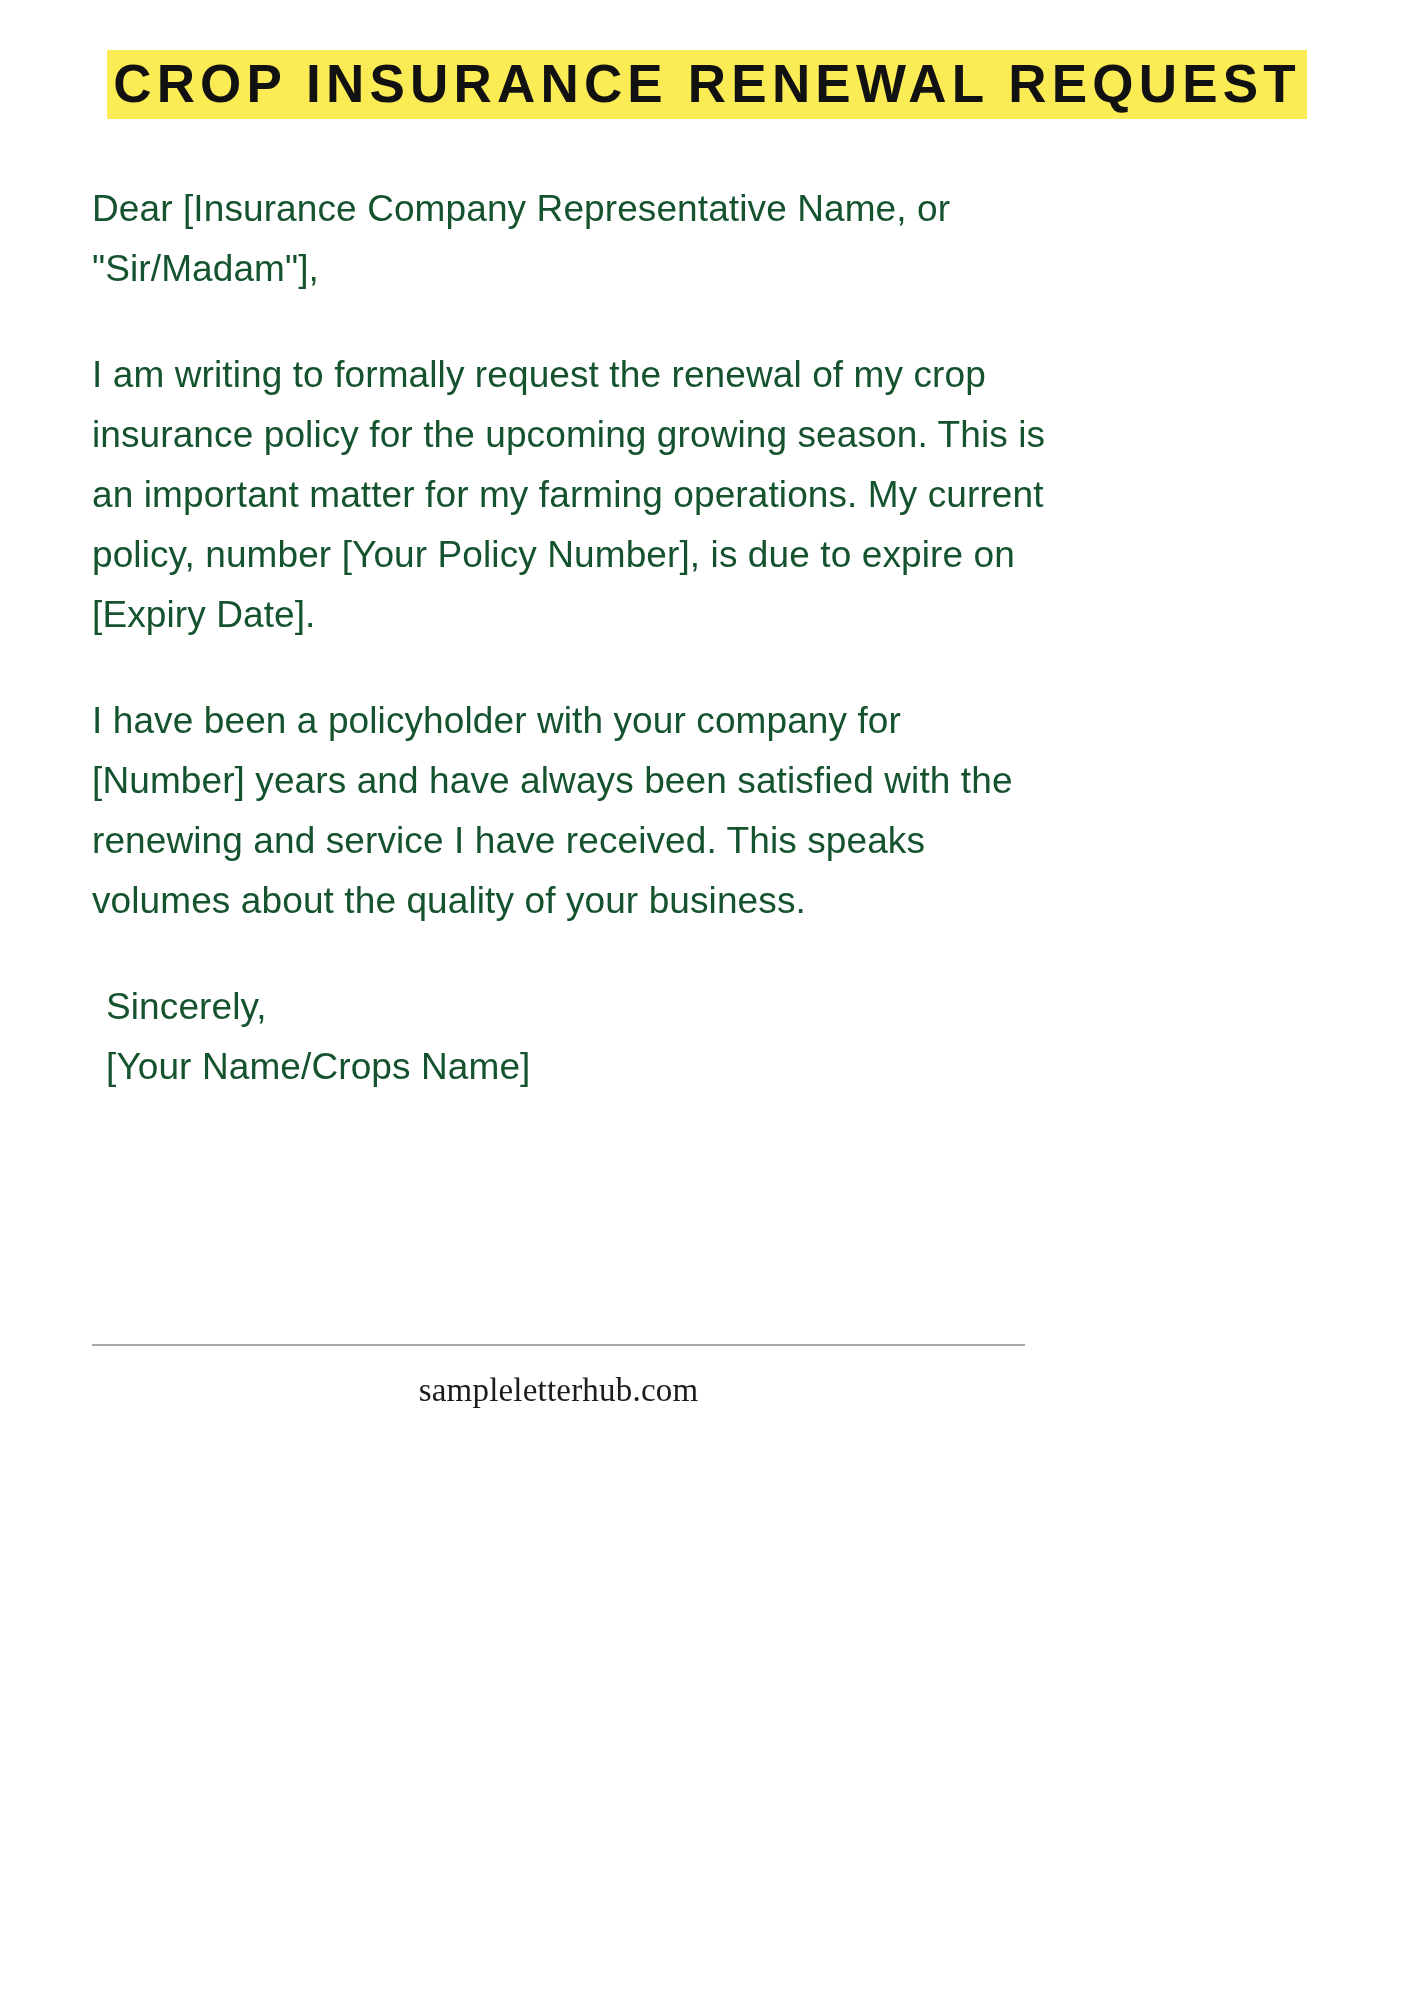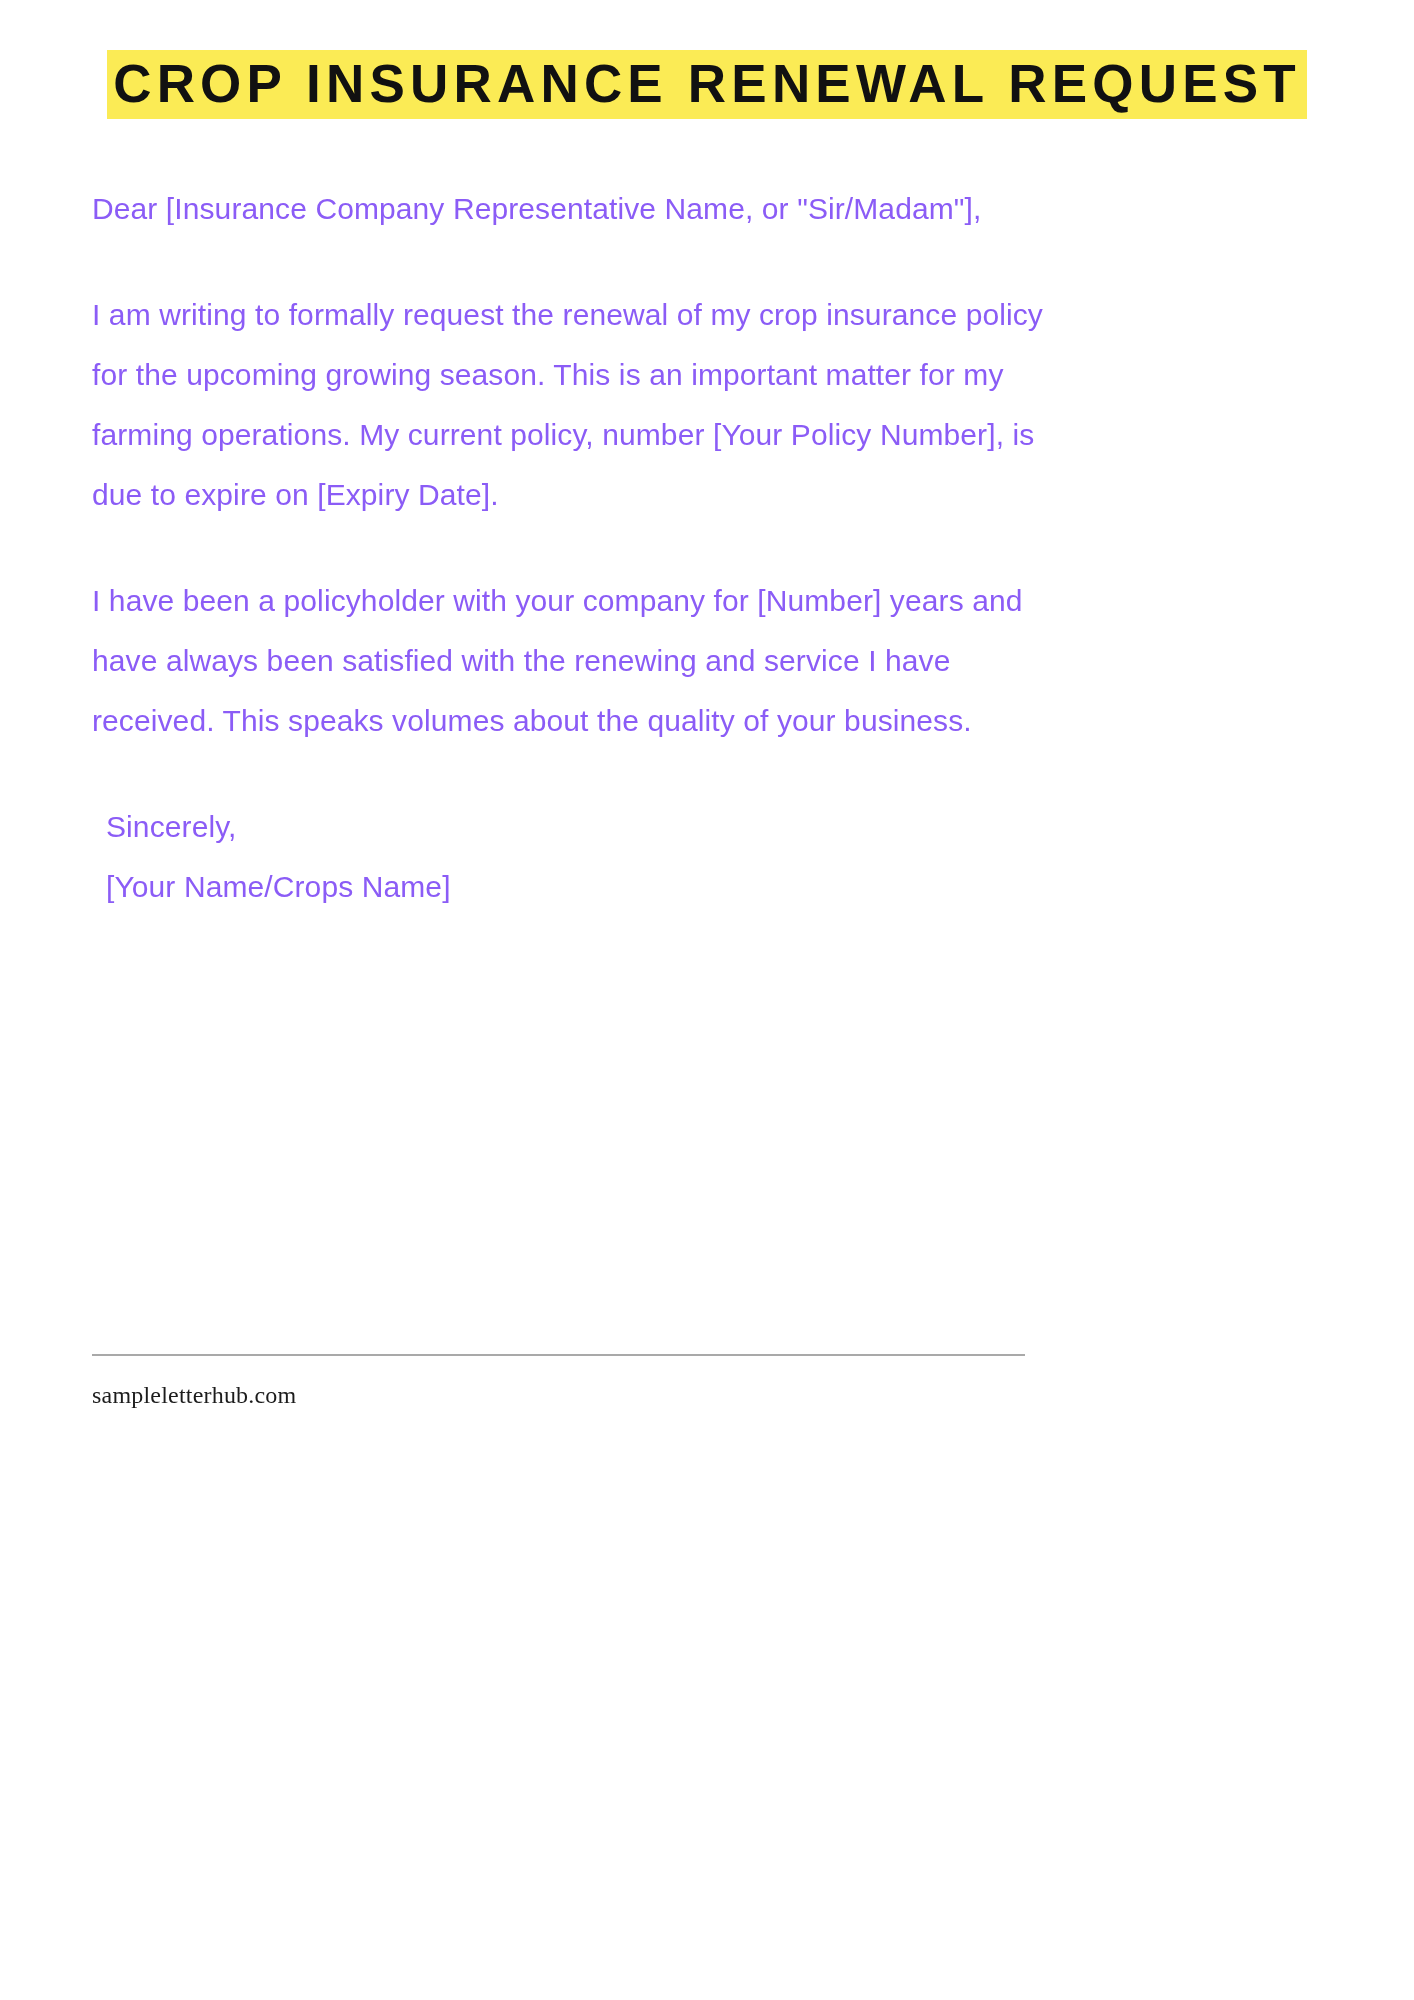--- a/index.html
+++ b/index.html
@@ -47,24 +47,24 @@
     white-space: nowrap;
   }
 
   
   .body-block {
     margin: 0;
     padding: 62px 96px 0 92px;
   }
   .para {
     margin: 0 0 46px 0;
-    color: #8b5cf6;
+    color: #14532d;
     font-family: "Liberation Sans", sans-serif;
     font-weight: 400;
-    font-size: 30px;
+    font-size: 37px;
     line-height: 60px;
     letter-spacing: 0.1px;
     max-width: 955px;
   }
   .para:last-child {
     margin-bottom: 0;
   }
   .sig-line {
     display: block;
     margin-left: 14px;
@@ -80,23 +80,23 @@
   .footer-rule {
     width: 933px;
     height: 0;
     border: none;
     border-top: 2px solid #a9a9a9;
     margin: 0 0 26px 0;
   }
   .footer-url {
     display: block;
     width: 933px;
-    text-align: left;
+    text-align: center;
     font-family: "Liberation Serif", "DejaVu Serif", serif;
-    font-size: 24px;
+    font-size: 33px;
     color: #1c1c1c;
     letter-spacing: 0.2px;
     line-height: 1.1;
   }
 </style>
 </head>
 <body>
 
 <div class="page">
 

